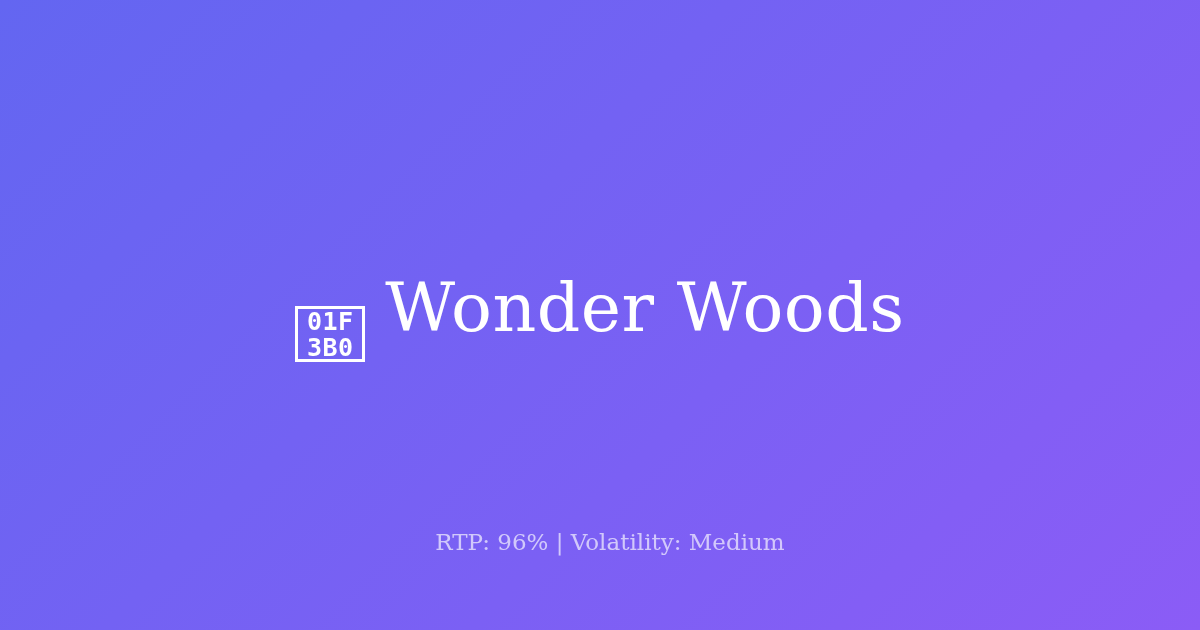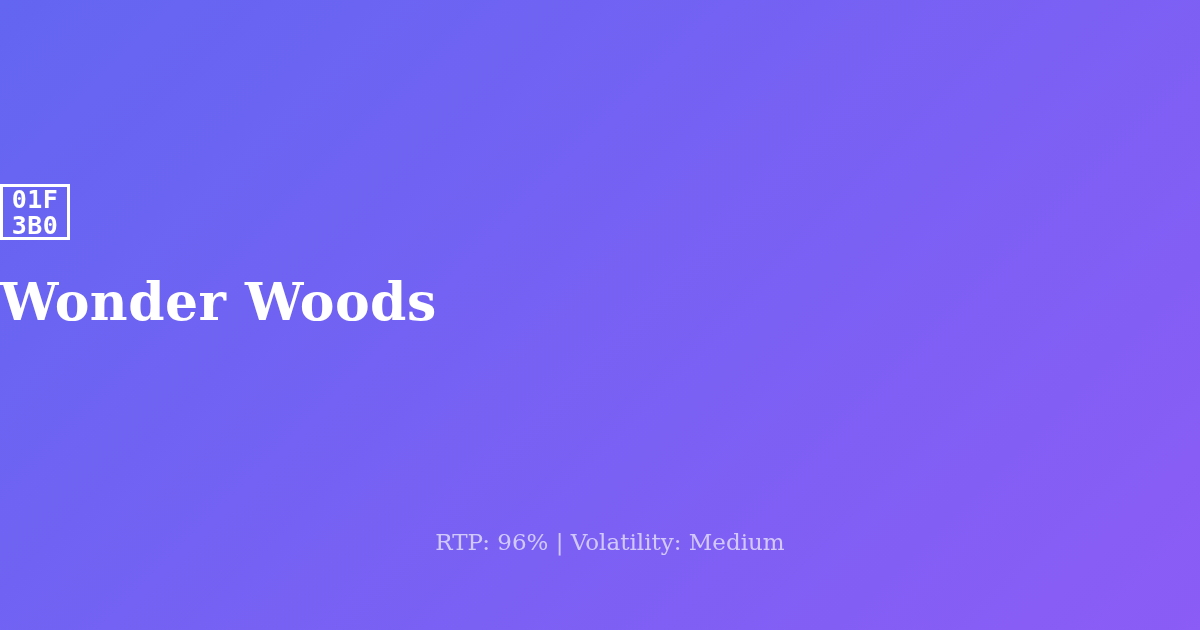--- a/index.html
+++ b/index.html
@@ -28,21 +28,21 @@
   }
 
   
   #title-row {
     position: absolute;
     left: 0;
     right: 0;
     top: 228px;
     height: 92px;
     display: flex;
-    flex-direction: column;
+    flex-direction: row;
     align-items: baseline;
     justify-content: center;
     white-space: nowrap;
   }
 
   
   .tofu {
     display: inline-flex;
     flex-direction: column;
     align-items: center;
@@ -67,22 +67,22 @@
     line-height: 26px;
     height: 25px;
     display: block;
     letter-spacing: 0.5px;
   }
 
   .tofu-row.top { margin-bottom: 1px; }
 
   #game-title {
     font-family: "DejaVu Serif", "Liberation Serif", serif;
-    font-size: 52px;
-    font-weight: 700;
+    font-size: 68px;
+    font-weight: 400;
     color: #FFFFFF;
     line-height: 1;
     letter-spacing: 0.5px;
   }
 
   
   #provider {
     position: absolute;
     left: 0;
     right: 0;

